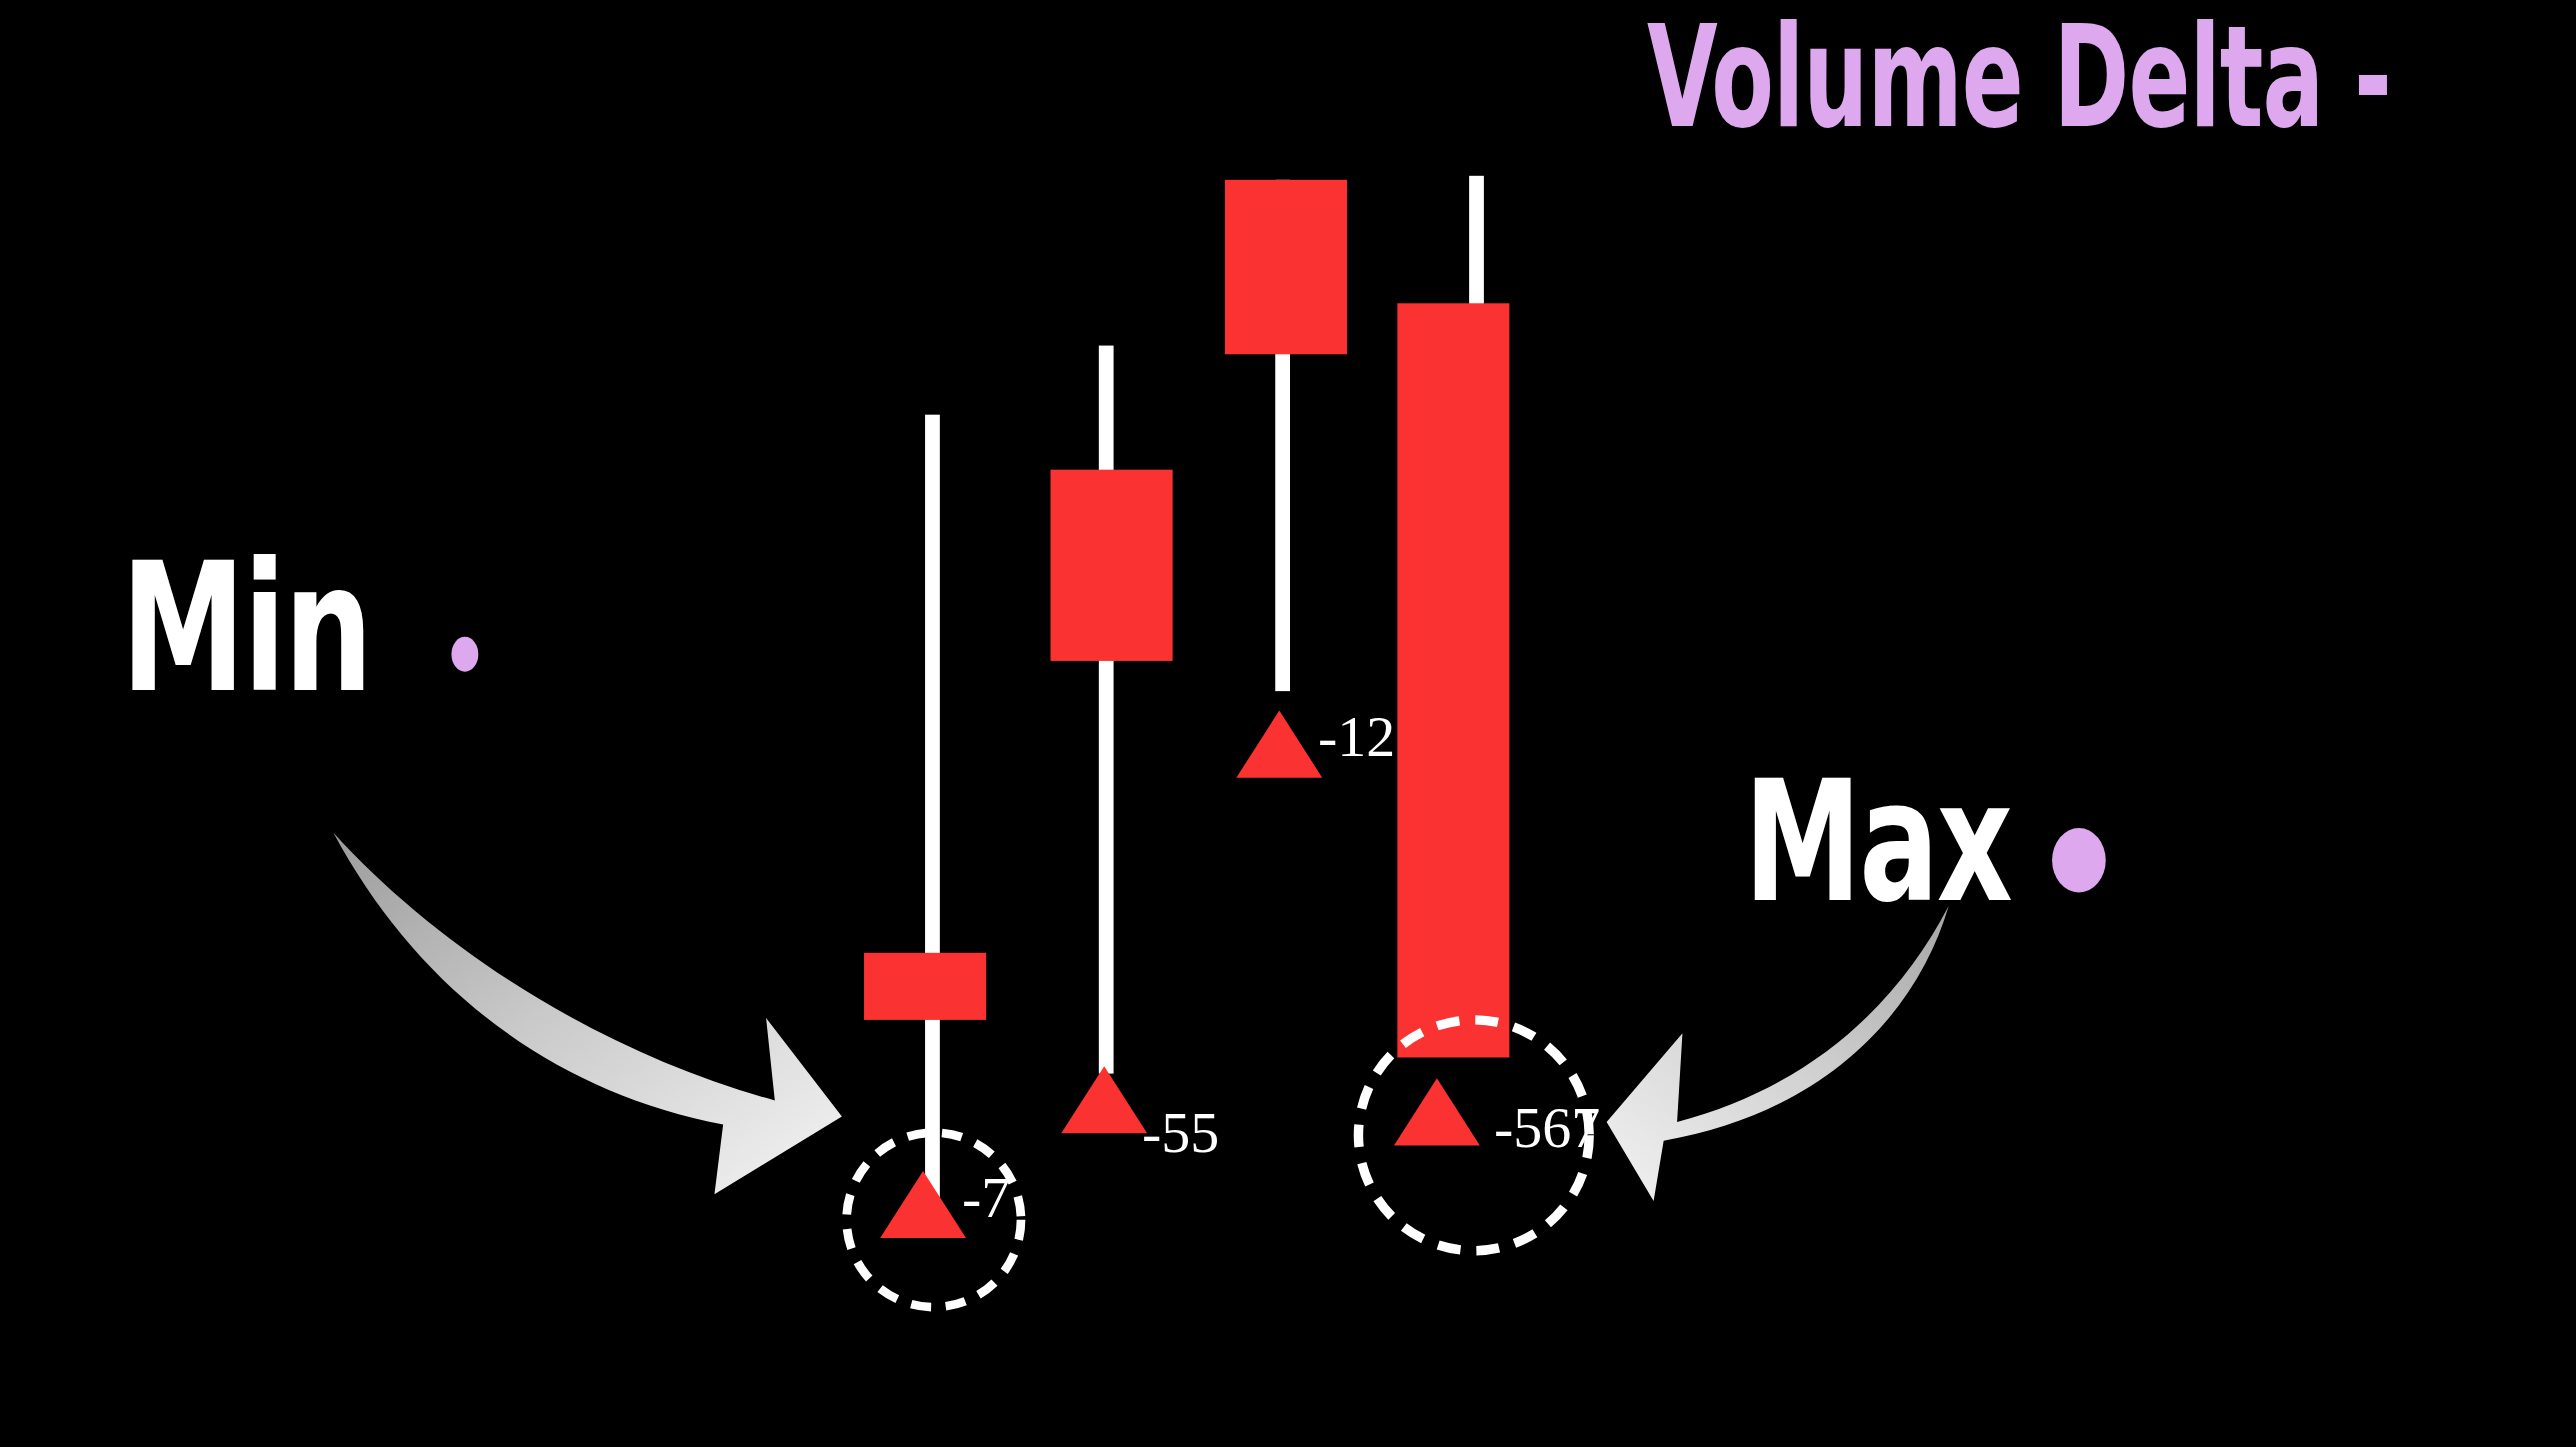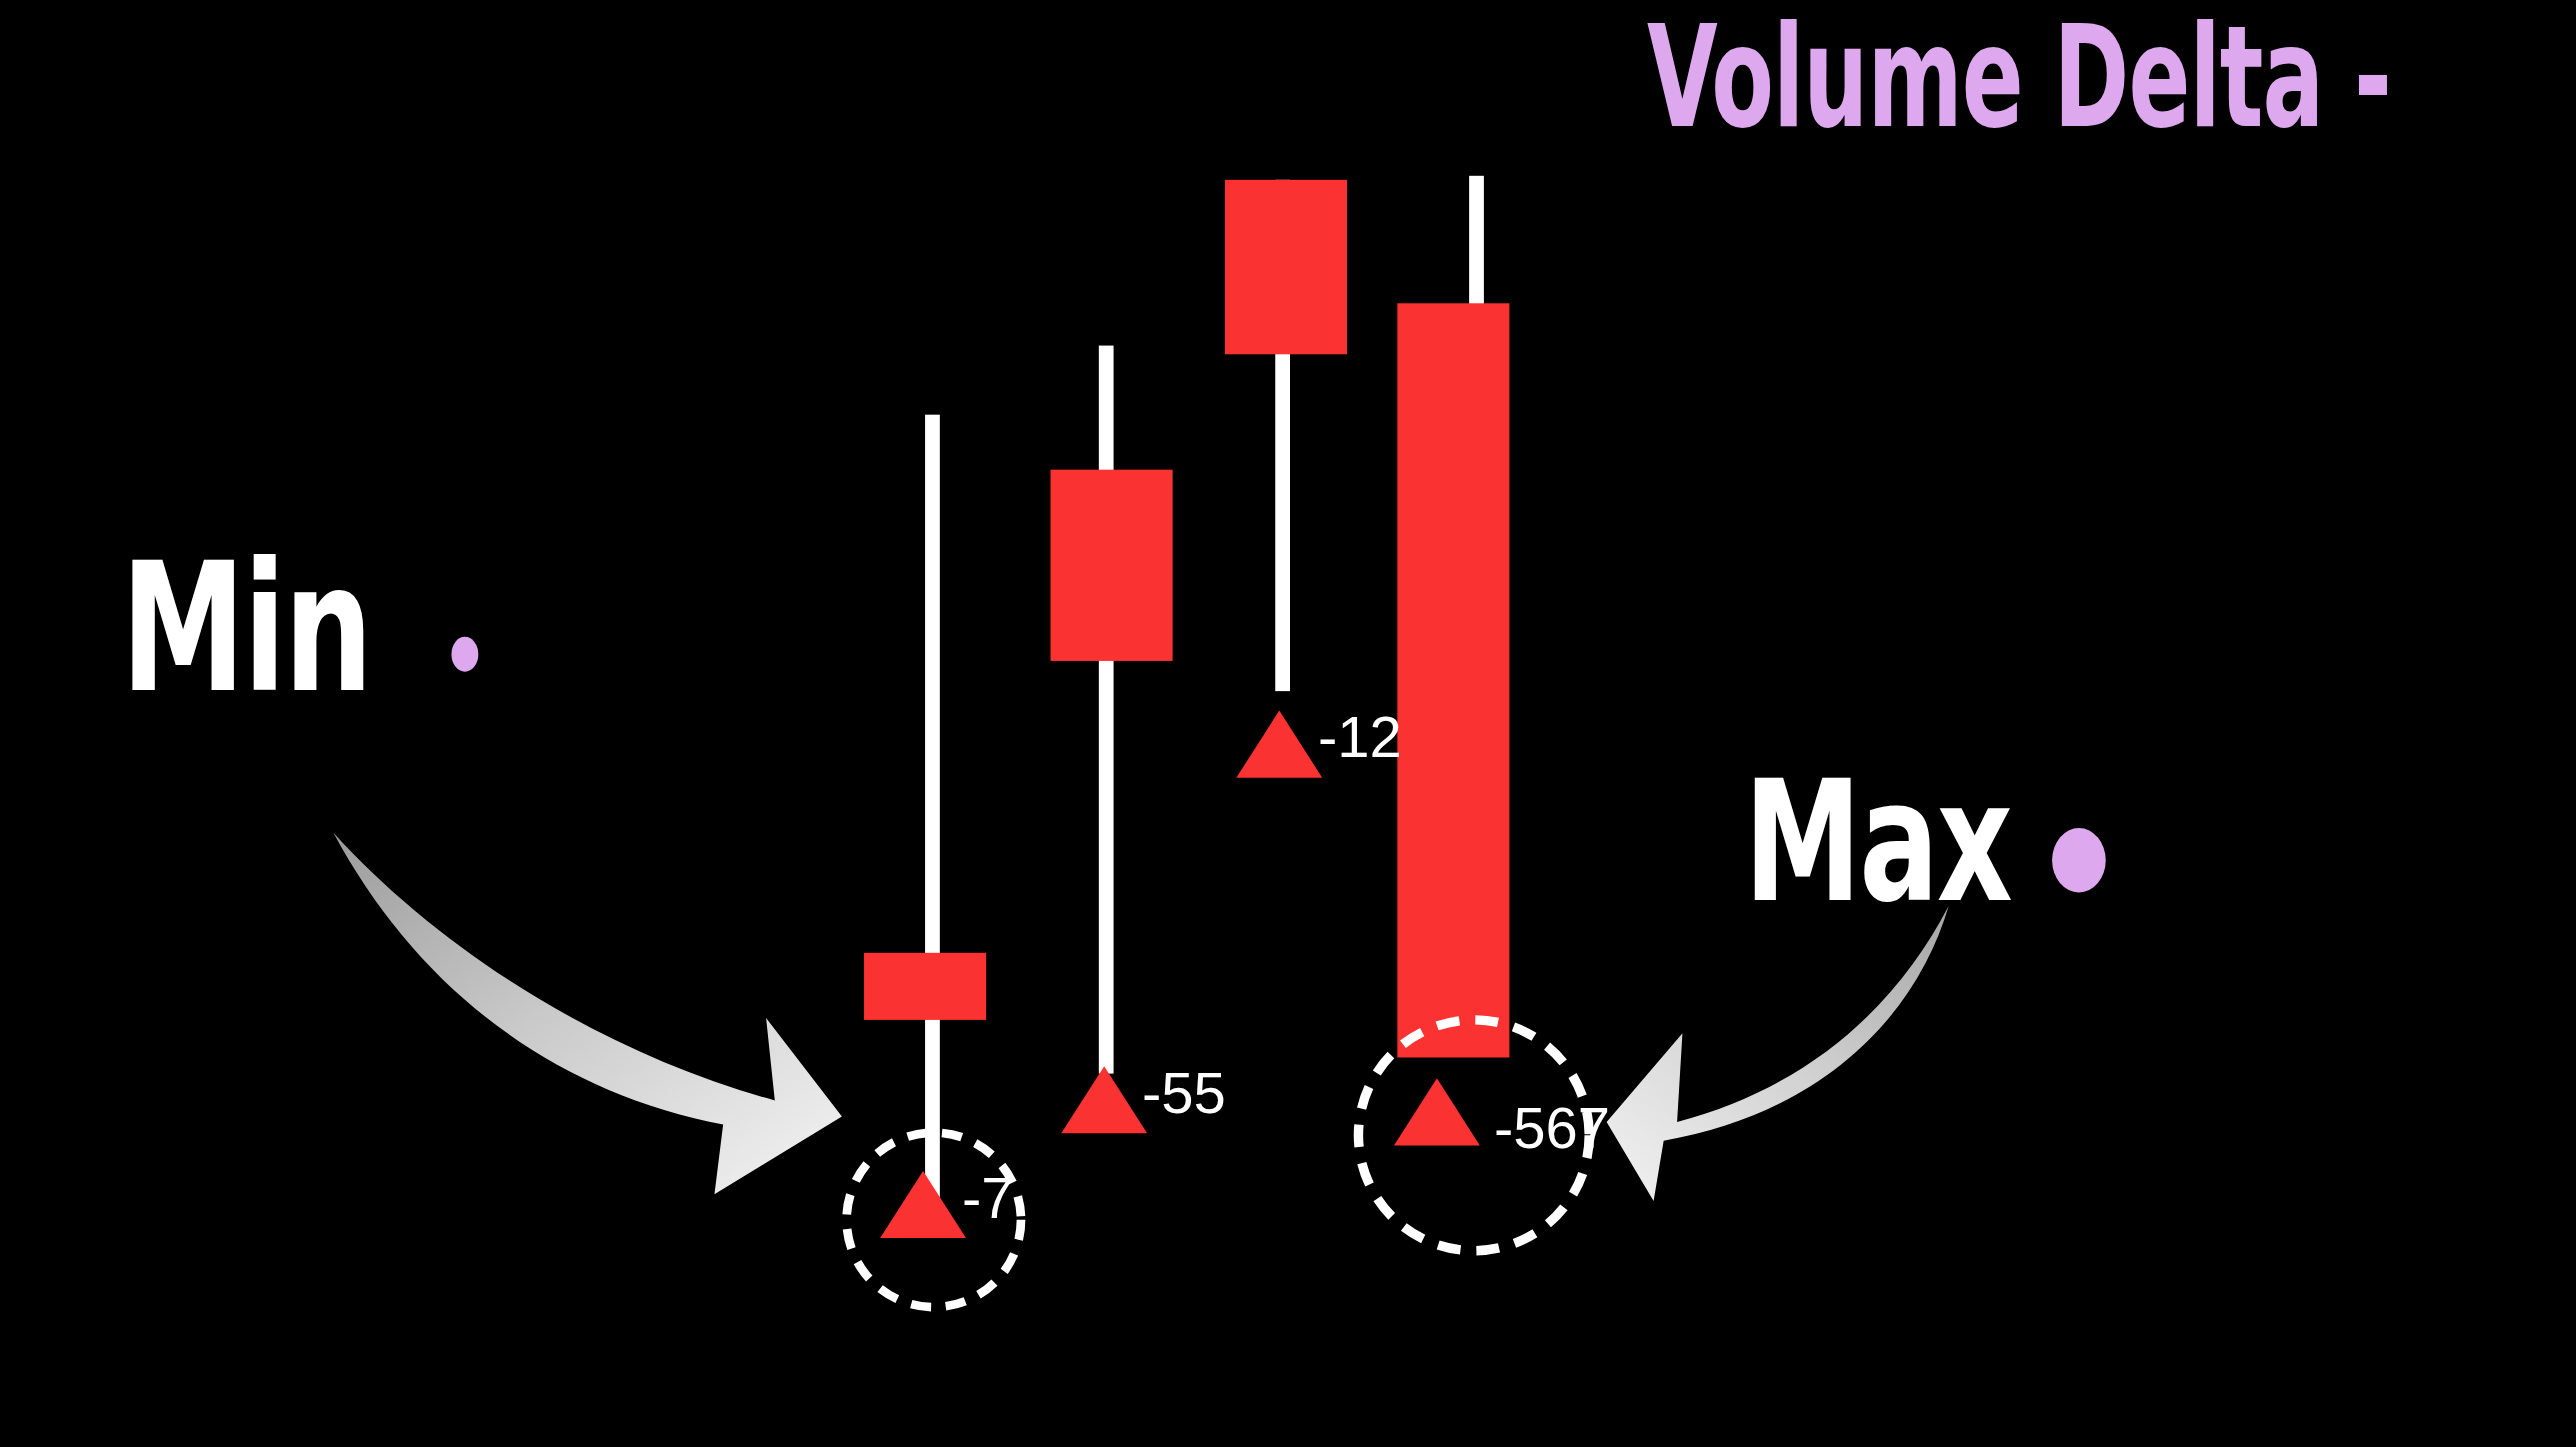--- a/index.html
+++ b/index.html
@@ -54,21 +54,21 @@
   #min-text, #max-text {
     color: #FFFFFF;
     letter-spacing: -2.7px;
     transform: scaleX(0.78);
   }
   #min-text { font-size: 178px; }
   #max-text { font-size: 168px; }
   
   .value-label {
     color: #FFFFFF;
-    font-family: Liberation Sans, sans-serif;
+    font-family: Liberation Serif, serif;
     font-weight: 400;
     font-size: 58px;
     letter-spacing: 0px;
   }
 </style>
 </head>
 <body>
 
 <div id="stage">
 
@@ -144,21 +144,21 @@
   <div class="txt-overlay">
 
     <div class="lbl display" id="title-text" style="left:1647px; top:6.7px;">Volume Delta -</div>
 
     <div class="lbl display" id="min-text" style="left:121px; top:540px;">Min</div>
 
     <div class="lbl display" id="max-text" style="left:1744px; top:758px;">Max</div>
 
     <div class="lbl value-label" style="left:962px; top:1169px;">-7</div>
 
-    <div class="lbl value-label" style="left:1142px; top:1064px;">-55</div>
+    <div class="lbl value-label" style="left:1142px; top:1104px;">-55</div>
 
     <div class="lbl value-label" style="left:1318px; top:708px;">-12</div>
 
     <div class="lbl value-label" style="left:1474px; top:1099px;margin-left:20px;">-567</div>
 
   </div>
 </div>
 
 
 </body></html>

